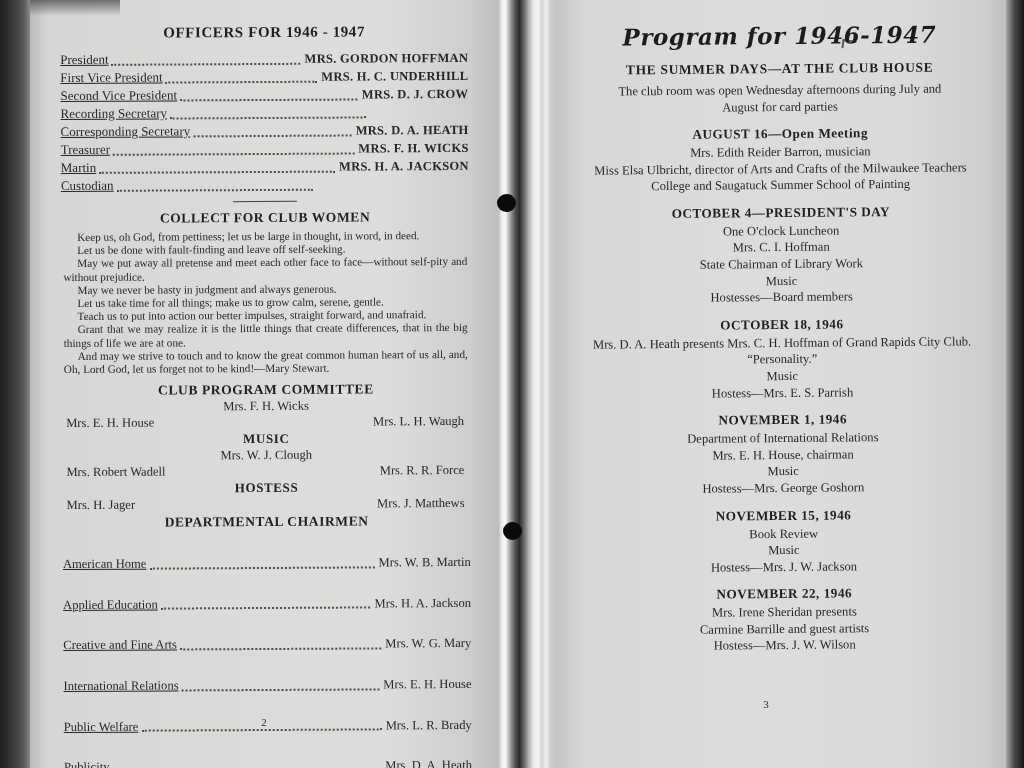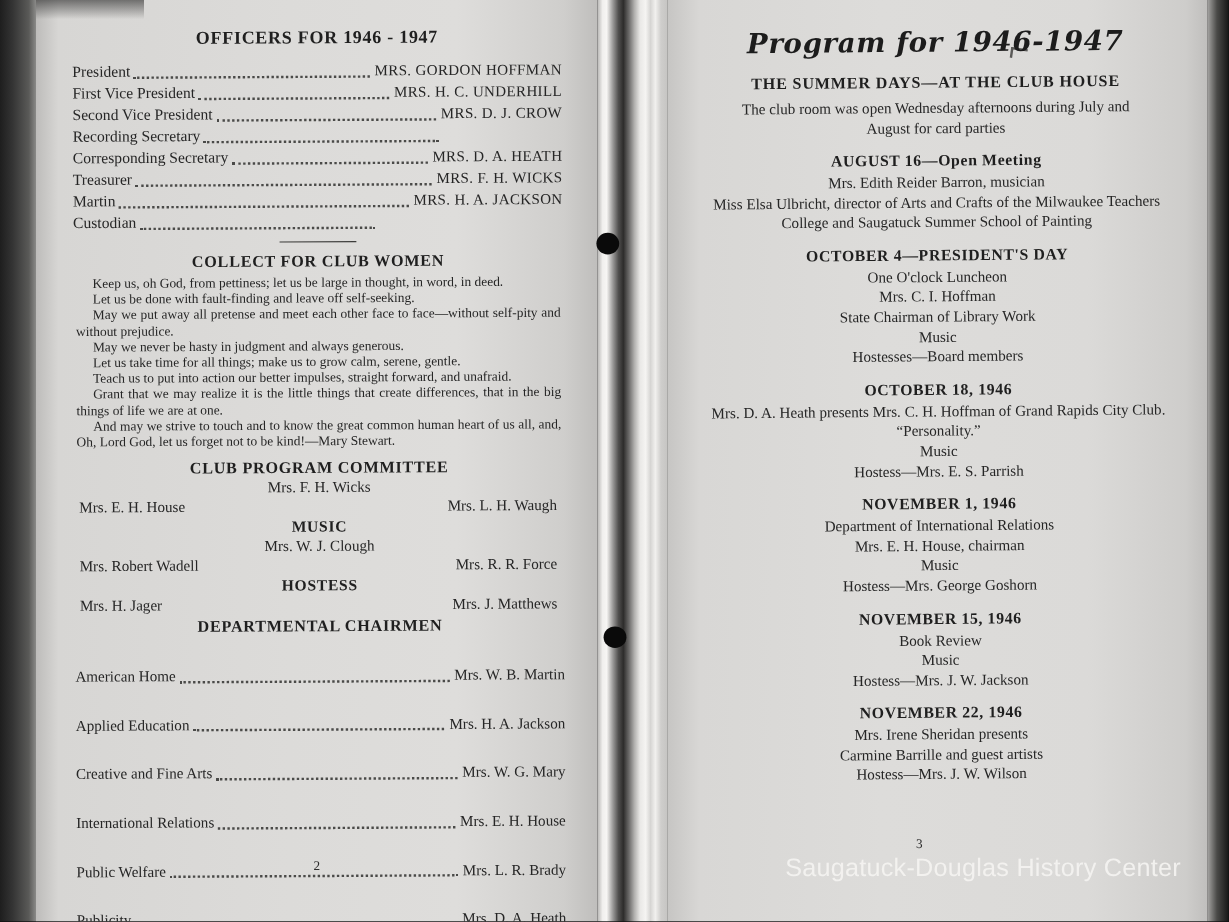--- a/index.html
+++ b/index.html
@@ -33,24 +33,24 @@
   .hole2{left:503px;top:522px;width:19px;height:18px;}
 
   .content{position:relative;}
   .page-left .content{transform:rotate(-0.3deg);}
   .page-right .content{transform:rotate(-0.5deg);}
 
   
   .sec-title{font-weight:bold;text-align:center;letter-spacing:.6px;color:#1f1f1f;}
   .officers-title{font-size:15px;margin-bottom:9px;}
   .off-row{display:flex;align-items:baseline;font-size:13px;line-height:18px;padding:0 2px;}
-  .role{white-space:nowrap;}
+  .role{white-space:nowrap;text-decoration:underline;}
   .leader{flex:1 1 auto;border-bottom:2px dotted #4a4a48;margin:0 4px 3px 3px;align-self:flex-end;}
   .off-row.noval .leader{flex:0 0 48%;}
-  .oname{white-space:nowrap;font-weight:normal;font-size:12.5px;letter-spacing:.3px;}
+  .oname{white-space:nowrap;font-weight:bold;font-size:12.5px;letter-spacing:.3px;}
   .rule{width:64px;border-bottom:1.5px solid #3d3d3b;margin:7px auto 8px;}
   .collect-title{font-size:13.5px;margin-bottom:4px;}
   .collect p{margin:0;font-size:11.2px;line-height:13.2px;text-align:justify;text-indent:14px;
     padding:0 4px;}
   .committee-title{font-size:13.5px;margin-top:7px;}
   .cline{text-align:center;font-size:12.6px;line-height:16px;}
   .two-names{display:flex;justify-content:space-between;font-size:12.6px;line-height:16px;
     padding:0 8px 0 6px;}
   .sub-title{font-size:13px;margin-top:1px;}
   .chairmen-title{font-size:13.5px;margin-top:2px;margin-bottom:1px;}
@@ -255,14 +255,13 @@
         <p class="ev-line">Mrs. Irene Sheridan presents</p>
         <p class="ev-line">Carmine Barrille and guest artists</p>
         <p class="ev-line">Hostess—Mrs. J. W. Wilson</p>
       </div>
     </div>
     <div class="page-num">3</div>
   </div>
 
   <div class="edge-right"></div>
 
-  <div class="watermark">Saugatuck-Douglas History Center</div>
 </div>
 
 </body></html>

